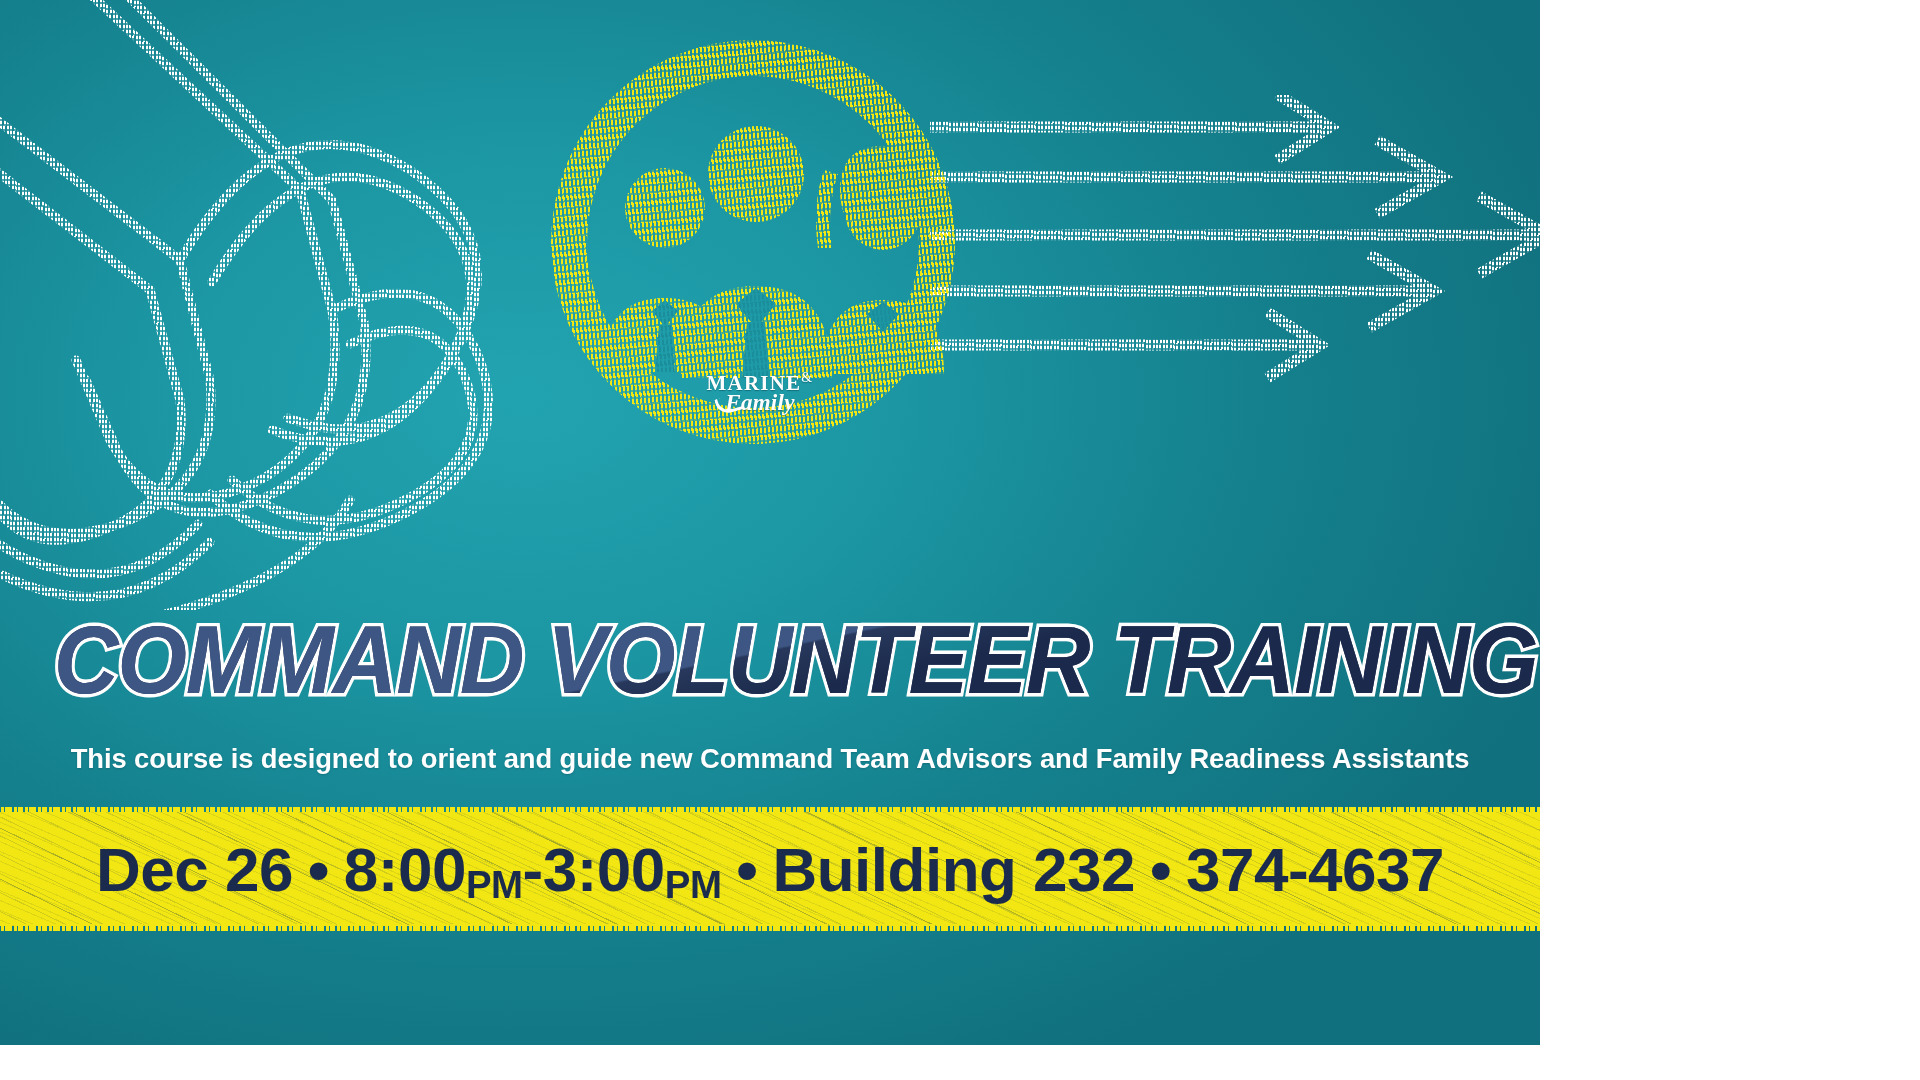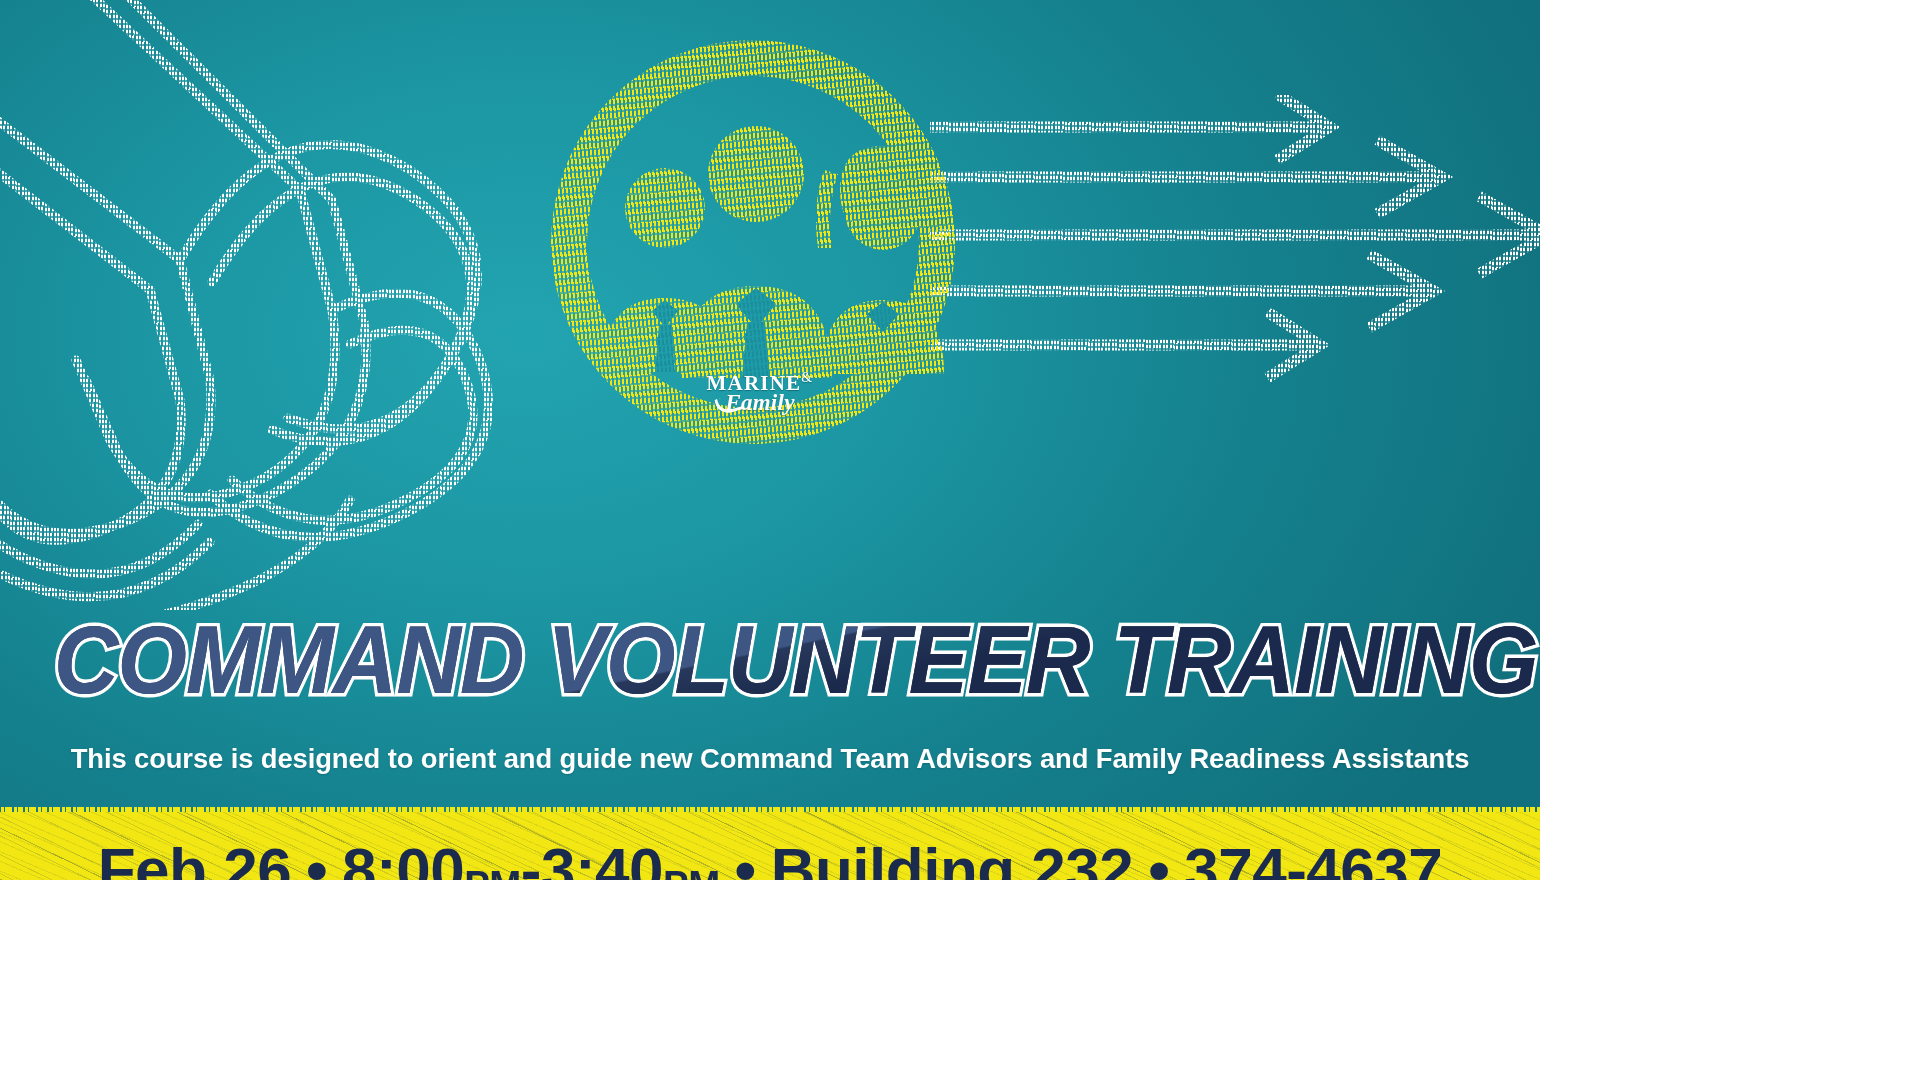--- a/index.html
+++ b/index.html
@@ -1,20 +1,20 @@
 <!DOCTYPE html>
 <html><head>
 <meta charset="utf-8">
 <style>
   html,body{margin:0;padding:0;background:#ffffff;}
   body{width:1920px;height:1080px;overflow:hidden;font-family:"Liberation Sans",sans-serif;}
 
   #flyer{
     position:relative;
-    width:1540px;height:880px;
+    width:1540px;height:1045px;
     overflow:hidden;
     background:
       radial-gradient(ellipse 1100px 760px at 34% 38%, #22A4B0 0%, #1C96A3 34%, #15818E 66%, #11707D 100%);
   }
 
   
   .chalk{
     -webkit-mask-image:
       repeating-linear-gradient(92deg, #000 0px,#000 2px, transparent 2px, transparent 3.4px),
       repeating-linear-gradient(2deg, #000 0px,#000 3px, rgba(0,0,0,.25) 3px, rgba(0,0,0,.25) 5px);
@@ -219,26 +219,26 @@
       <span class="hl-base">COMMAND VOLUNTEER TRAINING</span>
       <span class="hl-fill">COMMAND VOLUNTEER TRAINING</span>
     </span>
   </div>
 
   <div id="subtitle">This course is designed to orient and guide new Command Team Advisors and Family Readiness Assistants</div>
 
   <div id="banner">
     <div id="banner-tex"></div>
     <div id="banner-text">
-      <span>Feb 26</span>
+      <span>Dec 26</span>
       <span class="dot">•</span>
       <span>8:00</span>
         <span class="sm">PM</span>
         <span>-</span>
-        <span>3:40</span>
+        <span>3:00</span>
         <span class="sm">PM</span>
       <span class="dot">•</span>
       <span>Building 232</span>
       <span class="dot">•</span>
       <span>374-4637</span>
     </div>
   </div>
 
 </div>
 

